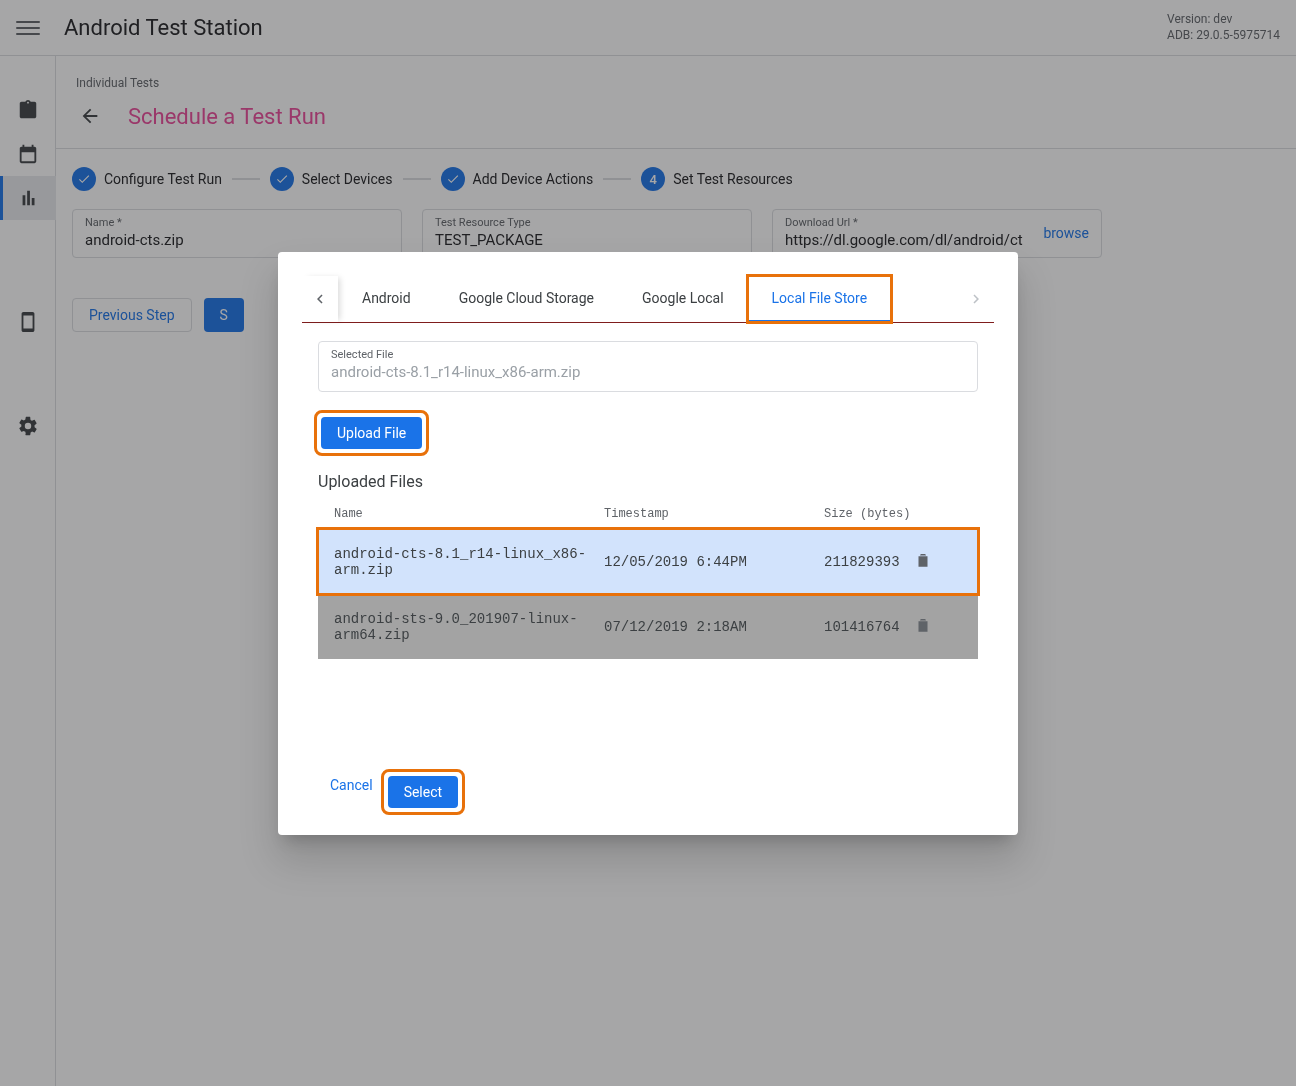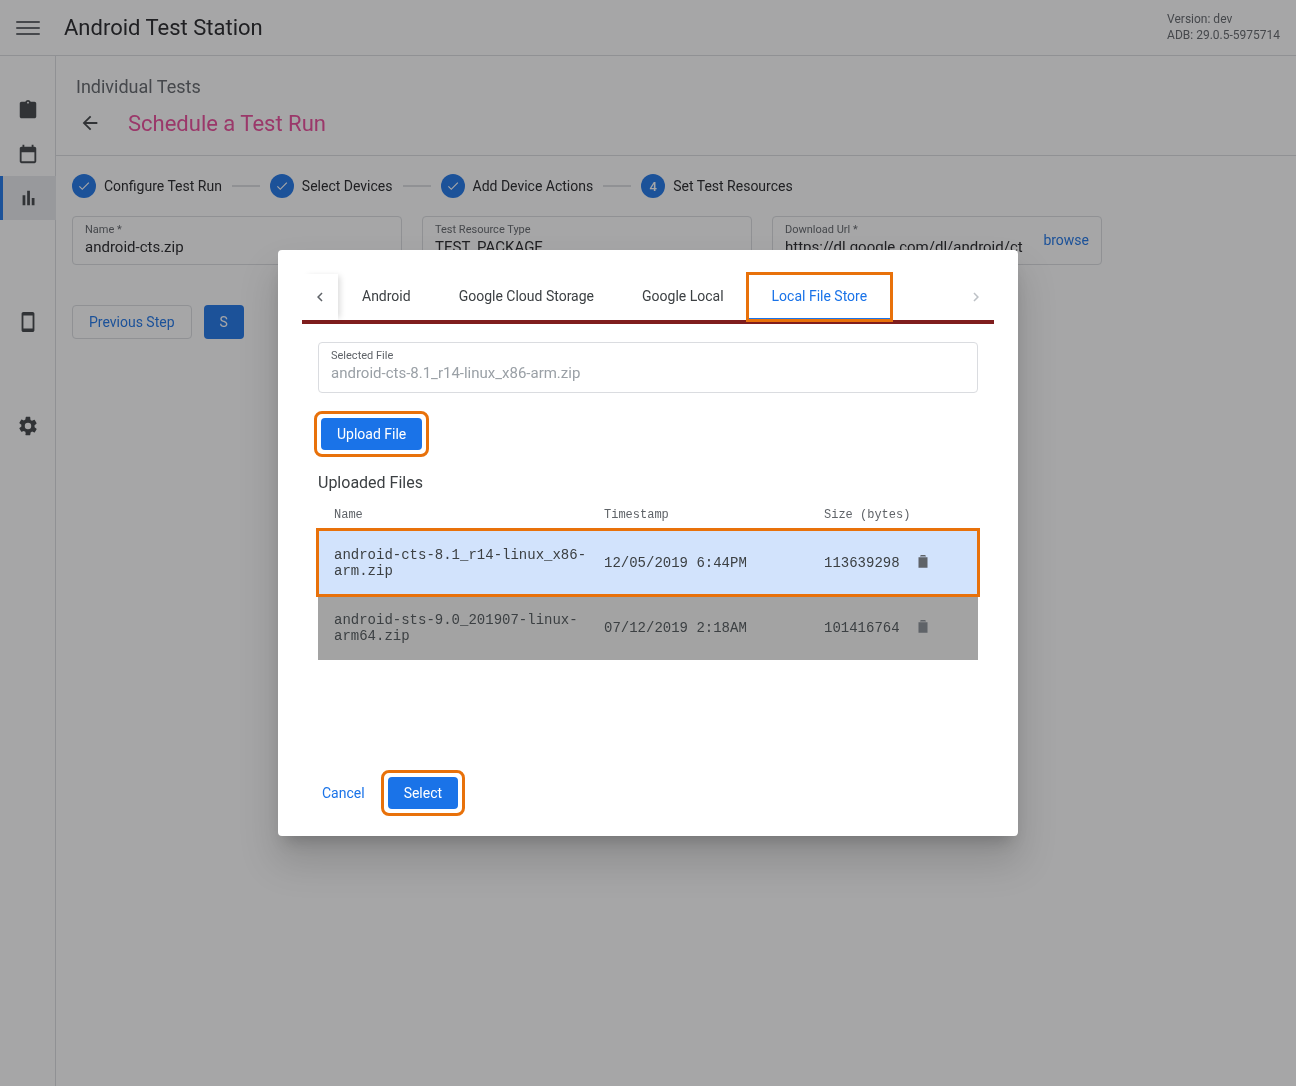--- a/index.html
+++ b/index.html
@@ -40,21 +40,21 @@
 .sidenav-item {
   width: 56px; height: 44px;
   display: flex; align-items: center; justify-content: center;
   color: #5f6368;
   cursor: pointer;
 }
 .sidenav-item.active { background: #e8eaed; border-left: 3px solid #1a73e8; }
 .sidenav-spacer { flex: 1; }
 .icon-svg { width: 22px; height: 22px; fill: #3c4043; }
 .content { flex: 1; padding: 20px 0 0 0; }
-.breadcrumb { font-size: 18px; color: #5f6368; padding: 0 0 8px 4px; margin-left: 16px;}
+.breadcrumb { font-size: 12px; color: #5f6368; padding: 0 0 8px 4px; margin-left: 16px;}
 .page-header { display: flex; align-items: center; gap: 20px; padding: 0 0 14px 16px; border-bottom: 1px solid #dadce0; }
 .back-arrow {
   width: 36px; height: 36px; border-radius: 50%;
   display: flex; align-items: center; justify-content: center;
   cursor: pointer;
 }
 .page-title { font-size: 22px; font-weight: 400; color: #ec4899; }
 .stepper { display: flex; align-items: center; gap: 10px; padding: 18px 16px; }
 .step { display: flex; align-items: center; gap: 8px; }
 .step-circle {
@@ -95,21 +95,21 @@
 }
 .dialog {
   width: 740px;
   background: #fff;
   border-radius: 4px;
   box-shadow: 0 11px 15px -7px rgba(0,0,0,.2), 0 24px 38px 3px rgba(0,0,0,.14);
   padding: 24px 24px 20px 24px;
   position: relative;
 }
 .dialog-title { font-size: 20px; font-weight: 400; margin-bottom: 18px; padding-left: 16px;}
-.tabs-row { display: flex; align-items: center; border-bottom: 4px solid #7f1d1d; margin-bottom: 18px; }
+.tabs-row { display: flex; align-items: center; border-bottom: 1px solid #7f1d1d; margin-bottom: 18px; }
 .tab-chevron {
   width: 36px; height: 46px;
   display: flex; align-items: center; justify-content: center;
   cursor: pointer; color: #5f6368;
 }
 .tab-chevron.left { box-shadow: 4px 0 6px -2px rgba(0,0,0,0.15); z-index: 1; }
 .tabs-scroll { flex: 1; display: flex; }
 .tab {
   padding: 14px 24px; font-size: 14px; color: #3c4043;
   cursor: pointer; white-space: nowrap;
@@ -139,21 +139,21 @@
 .col-time { width: 220px; }
 .col-size { width: 90px; }
 .col-del { width: 30px; }
 .files-row {
   display: flex; align-items: center; font-size: 14px; color: #3c4043;
   padding: 16px 16px; border-top: 1px solid #f1f3f4;
 }
 .files-row.selected { background: #d2e3fc; }
 .files-row.alt { background: #a3a3a3; }
 .delete-icon { cursor: pointer; }
-.dialog-actions { display: flex; align-items: center; gap: 8px; margin-top: 110px; margin-left: 12px;}
+.dialog-actions { display: flex; align-items: flex-start; gap: 0; margin-top: 110px; margin-left: 20px;}
 .cancel-link { color: #1a73e8; font-size: 14px; cursor: pointer; padding: 8px 8px;}
 </style>
 </head>
 <body>
 
 <div class="topbar">
   <div class="hamburger-icon">
     <span></span>
       <span></span>
       <span></span>
@@ -306,21 +306,21 @@
     <div class="files-table">
       <div class="files-header">
         <div class="col-name">Name</div>
         <div class="col-time">Timestamp</div>
         <div class="col-size">Size (bytes)</div>
         <div class="col-del"></div>
       </div>
       <div class="files-row selected highlight-box">
         <div class="col-name">android-cts-8.1_r14-linux_x86-arm.zip</div>
         <div class="col-time">12/05/2019 6:44PM</div>
-        <div class="col-size">113639298</div>
+        <div class="col-size">211829393</div>
         <div class="col-del delete-icon">
           <svg width="18" height="18" viewBox="0 0 24 24" fill="#5f6368">
               <path d="M6 7h12v14H6zM9 4h6l1 2H8z"></path>
             </svg>
         </div>
       </div>
       <div class="files-row alt">
         <div class="col-name">android-sts-9.0_201907-linux-arm64.zip</div>
         <div class="col-time">07/12/2019 2:18AM</div>
         <div class="col-size">101416764</div>

